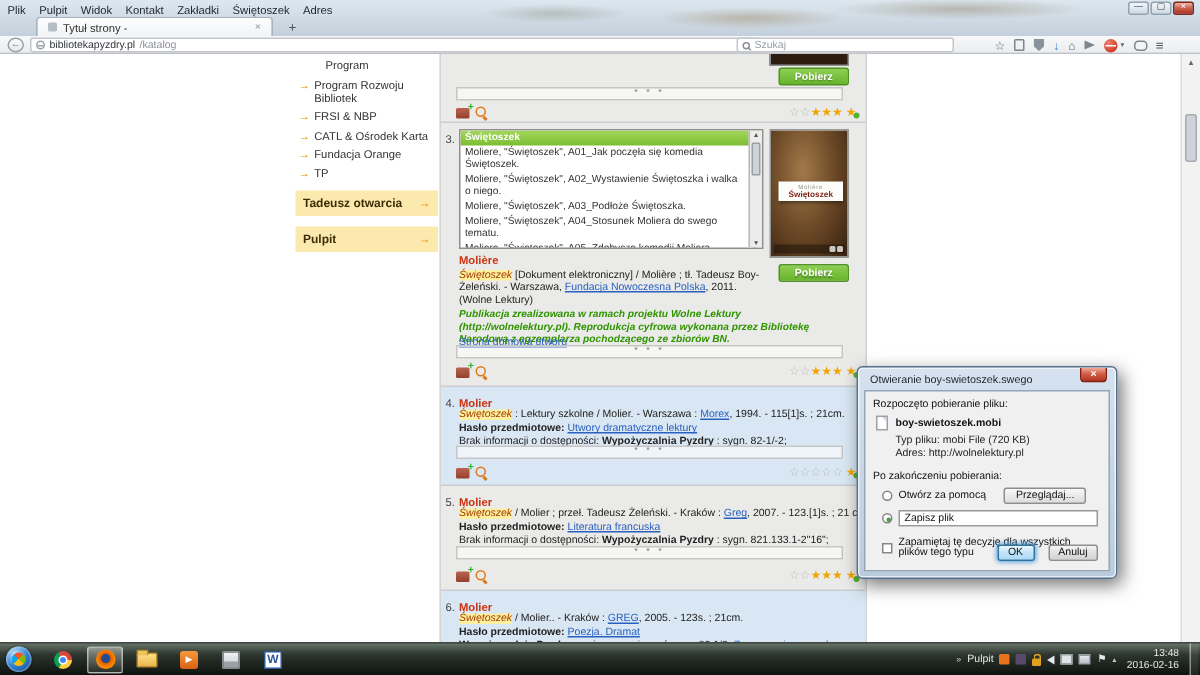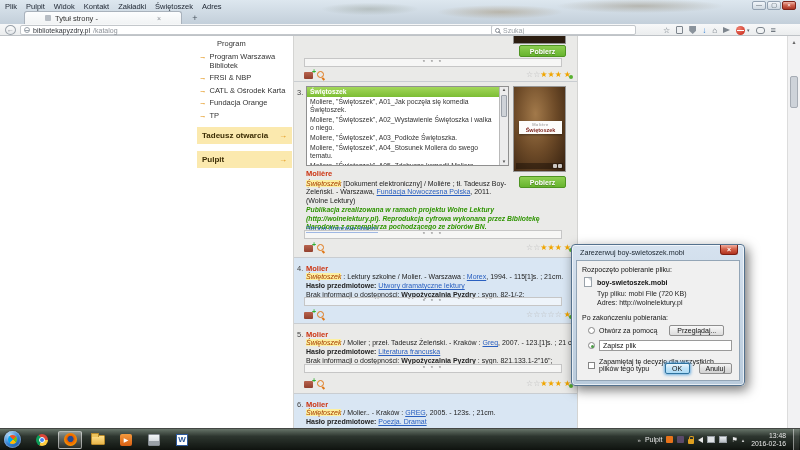--- a/index.html
+++ b/index.html
@@ -15,21 +15,21 @@
                 radial-gradient(120px 10px at 640px 6px,rgba(120,102,70,.35),transparent 70%),
                 radial-gradient(70px 9px at 370px 9px,rgba(105,112,92,.28),transparent 70%);}
   .menubar{position:absolute;left:5px;top:0;height:11px;display:flex;gap:9px;align-items:flex-end;
            font-size:7.5px;color:#1c2430;z-index:2;}
   .win-controls{position:absolute;right:4px;top:1px;display:flex;gap:1px;z-index:3;}
   .winbtn{width:14px;height:9px;border:1px solid #93a2b2;border-radius:2px;
           background:linear-gradient(#f2f6fa,#cfd9e2);color:#37444f;font-size:6px;line-height:7px;text-align:center;}
   .winbtn.close{background:linear-gradient(#f0b5a8,#cf6450 45%,#aa3524);border-color:#7d241a;color:#fff;}
   .tab{position:absolute;left:24px;top:11px;width:158px;height:13px;z-index:2;
        background:linear-gradient(#fcfdfe,#f1f3f4);border:1px solid #a9b2bc;border-bottom:none;
-       border-radius:3px 3px 0 0;display:flex;align-items:center;padding:0 20px;gap:4px;font-size:7.5px;color:#333;}
+       border-radius:3px 3px 0 0;display:flex;align-items:center;padding:0 7px;gap:4px;font-size:7.5px;color:#333;}
   .favicon{width:6px;height:6px;border-radius:1px;background:#b7bdc4;}
   .tab-close{margin-left:auto;color:#8b9097;font-size:7px;line-height:7px;}
   .newtab{position:absolute;left:188px;top:13px;width:14px;height:11px;z-index:2;color:#4a545e;
           font-size:9px;line-height:10px;text-align:center;}
   .navbar{position:absolute;left:0;top:24px;right:0;height:12px;
           background:linear-gradient(#f7f8f9,#ebedee);border-bottom:1px solid #bfc3c7;z-index:2;}
   .backbtn{position:absolute;left:5px;top:1px;width:11px;height:10px;border:1px solid #9aa2aa;border-radius:50%;
            background:linear-gradient(#fdfdfd,#e4e7ea);color:#7d858d;font-size:7px;line-height:8px;text-align:center;}
   .urlbox{position:absolute;left:20px;top:1px;width:487px;height:10px;background:#fff;border:1px solid #c3c7cb;
           border-radius:2px;display:flex;align-items:center;padding:0 3px;gap:3px;font-size:7px;}
@@ -255,21 +255,21 @@
       <span class="caret-i">▾</span>
       <span class="bubble-i"></span>
       <span class="ni menu-i">≡</span>
     </div>
   </div>
 
   <div class="sidebar">
     <div class="s-partial">Program</div>
     <div class="slink">
       <span class="arr">→</span>
-      <span>Program Warszawa Bibliotek</span>
+      <span>Program Rozwoju Bibliotek</span>
     </div>
     <div class="slink">
       <span class="arr">→</span>
       <span>FRSI &amp; NBP</span>
     </div>
     <div class="slink">
       <span class="arr">→</span>
       <span>CATL &amp; Ośrodek Karta</span>
     </div>
     <div class="slink">
@@ -435,21 +435,21 @@
       <div class="l-avail"><span class="b">Wypożyczalnia Pyzdry:</span><span> można wypożyczyć sygn. 82,1/2; </span><a>Zarezerwuj egzemplarz</a></div>
     </div>
   </div>
 
   <div class="vscroll">
     <div class="vs-up">▴</div>
     <div class="vs-thumb"></div>
   </div>
 
   <div class="dialog">
-    <div class="dlg-title">Zarezerwuj boy-swietoszek.mobi</div>
+    <div class="dlg-title">Otwieranie boy-swietoszek.swego</div>
     <div class="dlg-close">×</div>
     <div class="dlg-body">
       <div class="d-start">Rozpoczęto pobieranie pliku:</div>
       <div class="d-file">
         <span class="fico"></span>
         <span class="fname">boy-swietoszek.mobi</span>
       </div>
       <div class="d-sub"><span>Typ pliku:</span> <span>mobi File (720 KB)</span></div>
       <div class="d-sub"><span>Adres:</span> <span>http://wolnelektury.pl</span></div>
       <div class="d-after">Po zakończeniu pobierania:</div>

